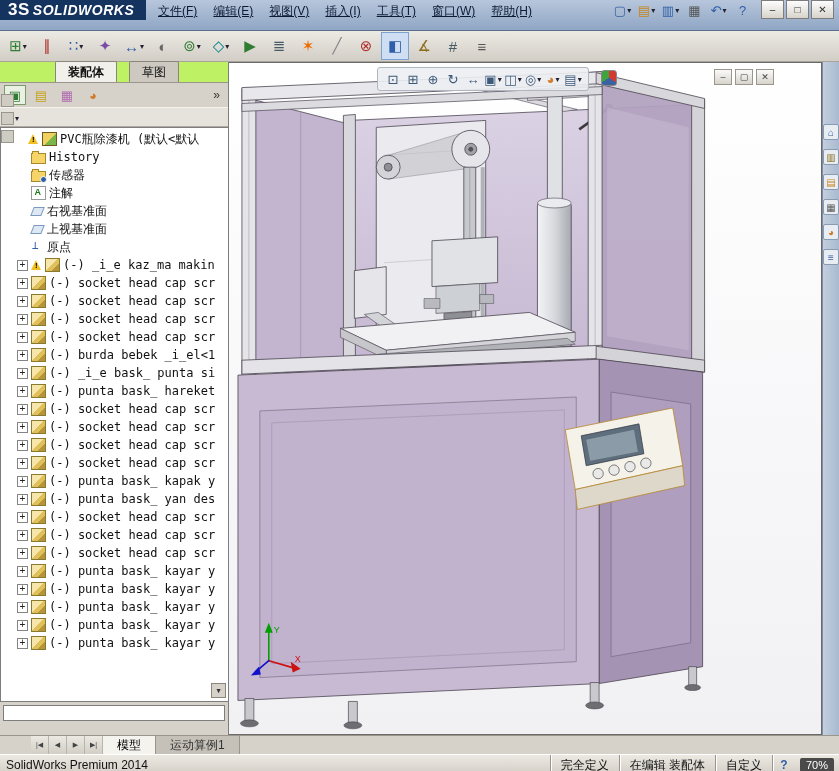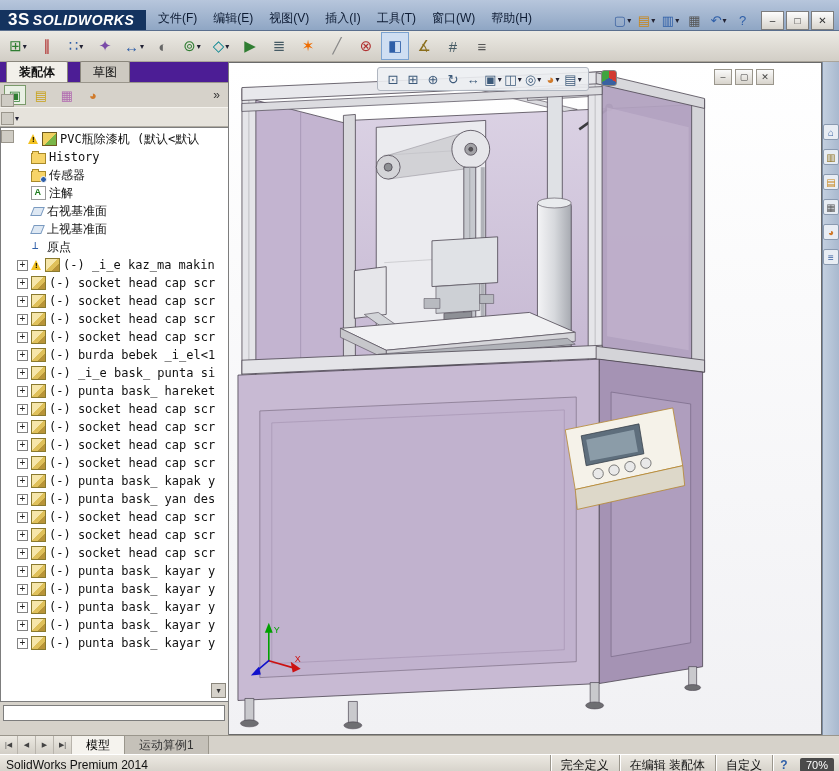--- a/index.html
+++ b/index.html
@@ -1,45 +1,45 @@
 <!DOCTYPE html>
 <html style="--titlebar-top: #b7c6dc; --titlebar-bottom: #8fa6c4; --logo-bg: #14335f; --machine-panel: #c8bad3; --machine-panel-dark: #a593b4; --console: #f5f2e9; --screen: #5e6e7c;"><head>
 <meta charset="utf-8">
 <style>
   html,body{margin:0;padding:0;}
   body{width:839px;height:771px;overflow:hidden;position:relative;
        font-family:"Liberation Sans","DejaVu Sans",sans-serif;font-size:12px;
        background:#d6d2ca;color:#111;}
   
-  .titlebar{height:30px;display:flex;align-items:flex-end;
+  .titlebar{height:30px;display:flex;align-items:flex-start;
     background:linear-gradient(var(--titlebar-top,#b7c6dc),var(--titlebar-bottom,#8fa6c4));
     border-bottom:1px solid #5a6f8e;}
   .logo{width:138px;background:var(--logo-bg,#14335f);color:#fff;display:flex;align-items:center;
     padding-left:8px;font-weight:bold;font-style:italic;font-size:14px;letter-spacing:.5px;}
   .logo .mark{font-size:17px;margin-right:3px;font-style:normal;}
   .menus{display:flex;align-items:center;padding-left:4px;}
-  .menu{padding:3px 8px;color:#0d1b33;cursor:default;}
+  .menu{padding:3px 8px;color:#0d1b33;cursor:default;text-decoration:underline;}
   .qat{display:flex;align-items:center;margin-left:auto;gap:1px;padding-right:2px;}
   .qicon{width:23px;height:20px;display:flex;align-items:center;justify-content:center;font-size:13px;}
   .has-caret::after{content:"▾";font-size:8px;margin-left:1px;color:#223;}
   .winbtns{display:flex;gap:2px;align-items:center;padding:0 5px;}
   .winbtn{width:21px;height:17px;background:linear-gradient(#fdfdfd,#d8d4cc);border:1px solid #7d7d7d;
     display:flex;align-items:center;justify-content:center;font-size:10px;color:#333;}
   
   .toolbar2{height:30px;background:linear-gradient(#eceae4,#d2cec6);border-bottom:1px solid #a9a49a;
     display:flex;align-items:center;padding-left:4px;gap:1px;}
   .ticon{width:26px;height:26px;display:flex;align-items:center;justify-content:center;
     font-size:15px;border:1px solid transparent;}
   .ticon.pressed{background:#cfdef2;border:1px solid #7ba2d0;}
   
   .bodyrow{display:flex;height:673px;}
   .panel{width:228px;display:flex;flex-direction:column;background:#d6d2ca;
     border-right:1px solid #7d7d7d;position:relative;}
   .cm-tabs{height:20px;display:flex;align-items:flex-end;padding-left:6px;gap:12px;
-    background:#4c1d95;border-bottom:1px solid #9a968c;}
+    background:#bef264;border-bottom:1px solid #9a968c;justify-content:center;}
   .cm-tab{padding:2px 12px 1px;border:1px solid #8a867c;border-bottom:none;background:#cdc9c1;
     border-radius:2px 2px 0 0;}
   .cm-tab.active{background:#f2f0ea;font-weight:bold;}
   .fm-bar{height:24px;display:flex;align-items:center;gap:4px;padding:0 4px;}
   .fm-icon{width:20px;height:18px;display:flex;align-items:center;justify-content:center;
     font-size:13px;border:1px solid transparent;}
   .fm-icon.pressed{background:#e9f0e4;border:1px solid #7a9a6a;}
   .fm-overflow{margin-left:auto;font-size:12px;color:#333;padding-right:4px;}
   .filter-bar{height:18px;background:#e6e3dc;border-top:1px solid #f5f3ee;border-bottom:1px solid #b0aca2;
     display:flex;align-items:center;padding-left:4px;gap:2px;}
@@ -94,21 +94,21 @@
     font-size:9px;display:flex;align-items:center;justify-content:center;color:#444;}
   .annotation{position:absolute;left:335px;top:494px;background:#fff;border:1px solid #000;
     padding:0 4px;line-height:14px;font-size:11px;white-space:nowrap;
     font-family:"DejaVu Sans Mono","Liberation Mono",monospace;}
   
   .taskpane{width:16px;background:linear-gradient(90deg,#c3cfdf,#a9b9cf);border-left:1px solid #7d8da3;
     display:flex;flex-direction:column;align-items:center;padding-top:62px;gap:9px;}
   .tp-icon{width:14px;height:14px;font-size:10px;display:flex;align-items:center;justify-content:center;
     background:#e8edf4;border:1px solid #8a9ab0;border-radius:2px;}
   
-  .tabbar{height:18px;background:#d6d2ca;border-top:1px solid #9a968c;display:flex;align-items:stretch;}
+  .tabbar{height:18px;background:#d6d2ca;border-top:1px solid #9a968c;display:flex;align-items:stretch;padding-left:31px;}
   .nbtn{width:17px;display:flex;align-items:center;justify-content:center;font-size:7px;color:#444;
     border-right:1px solid #b8b4ac;background:linear-gradient(#ece9e2,#d2cec6);}
   .mtab{padding:0 14px;display:flex;align-items:center;border-right:1px solid #9a968c;
     background:#c5c1b9;color:#333;}
   .mtab.active{background:#f5f3ee;color:#000;}
   
   .statusbar{height:20px;background:linear-gradient(#ece9e2,#d2cec6);border-top:1px solid #fff;
     display:flex;align-items:center;}
   .sb-app{padding-left:6px;}
   .sb-spacer{flex:1;}

